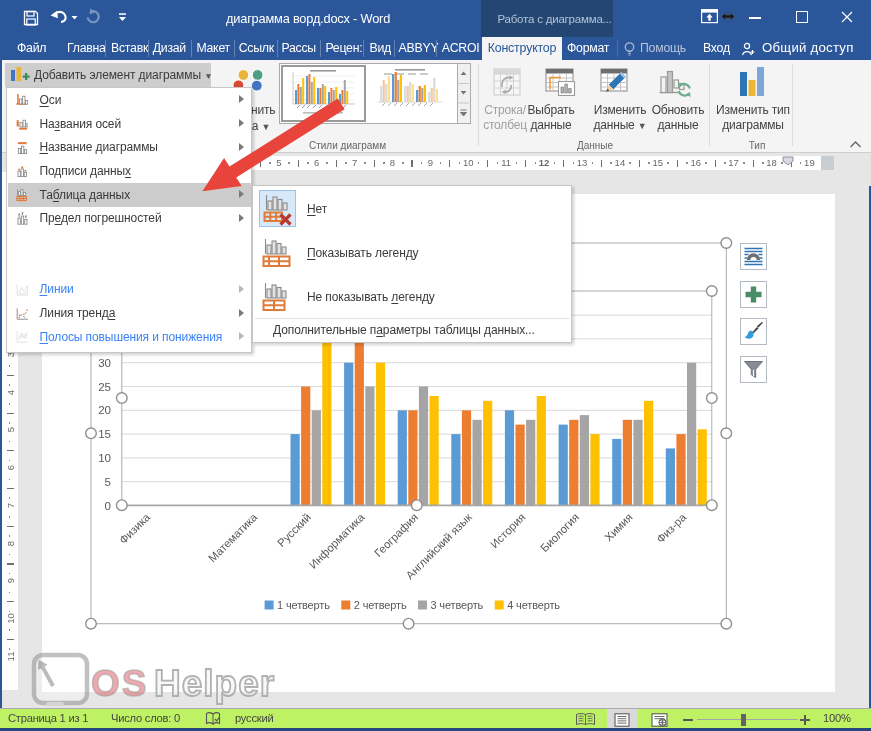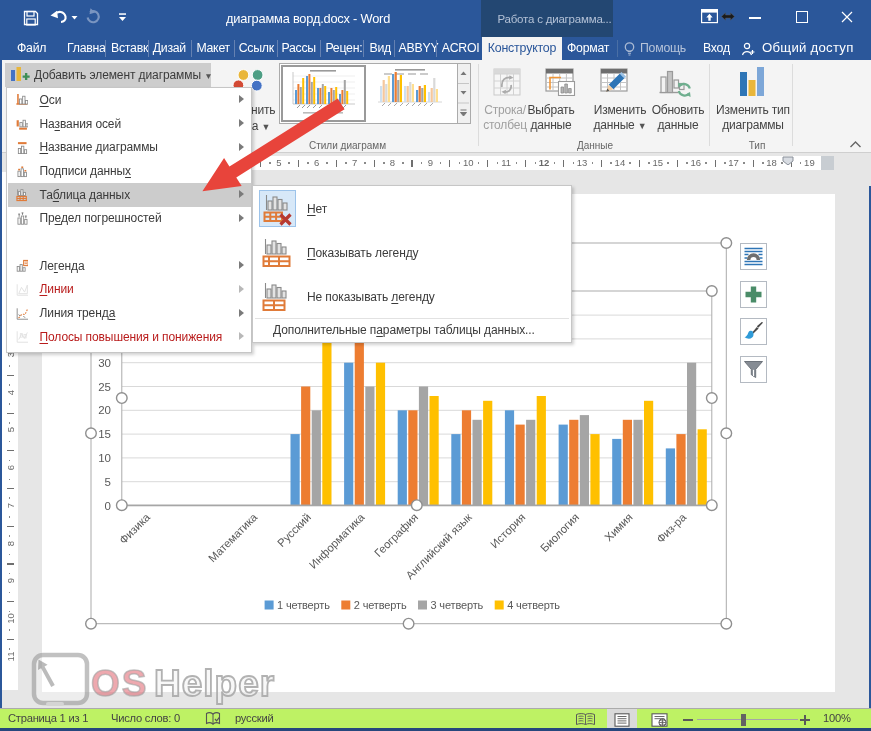--- a/index.html
+++ b/index.html
@@ -42,21 +42,21 @@
   #page{position:absolute;left:42px;top:194px;width:793px;height:498px;background:#ffffff;}
   .sidebtn{position:absolute;left:740px;width:27px;height:27px;background:#ffffff;
     border:1px solid #b4bac2;box-sizing:border-box;}
   
   #menu{position:absolute;left:6px;top:86.5px;width:246px;height:266.5px;background:#ffffff;
     border:1px solid #c6c6c6;box-sizing:border-box;
     box-shadow:2px 2px 3px rgba(0,0,0,0.18);}
   .mi{position:absolute;left:1px;width:243px;height:23.7px;}
   .mi .hl{position:absolute;left:0;top:0;width:100%;height:100%;background:#cccccc;}
   .mi .txt{position:absolute;left:31.5px;top:4.5px;font-size:12px;letter-spacing:-0.1px;color:#3b3b3b;white-space:nowrap;}
-  .mi.dis .txt{color:#b91c1c;}
+  .mi.dis .txt{color:#3b82f6;}
   .mi .arr{position:absolute;right:7px;top:7px;width:0;height:0;
     border-left:5px solid #7a7a7a;border-top:4.5px solid transparent;border-bottom:4.5px solid transparent;}
   .mi.dis .arr{border-left-color:#b8b8b8;}
   .mi .ic{position:absolute;left:7.5px;top:5px;}
   u{text-decoration:underline;text-underline-offset:2px;}
   
   #submenu{position:absolute;left:252px;top:185px;width:320px;height:158px;background:#ffffff;
     border:1px solid #c6c6c6;box-sizing:border-box;
     box-shadow:2px 2px 3px rgba(0,0,0,0.18);}
   .smi-txt{position:absolute;font-size:12px;letter-spacing:-0.1px;color:#3b3b3b;white-space:nowrap;}
@@ -604,31 +604,20 @@
           <rect x="11.1" y="9" width="3" height="6" fill="#ffffff" stroke="#8a8a8a" stroke-width="1.1"></rect>
           <g stroke="#6f6f6f" stroke-width="1.1">
             <path d="M4 2 v3.5 M2.8 2 h2.4"></path>
             <path d="M8.3 0.5 v2.5 M7.1 0.5 h2.4"></path>
             <path d="M12.6 4.5 v3 M11.4 4.5 h2.4"></path>
           </g>
         </svg>
       <div class="txt">Пр<u>е</u>дел погрешностей</div>
       <div class="arr"></div>
     </div>
-    <div class="mi" style="top:166.7px;">
-      <svg class="ic" width="12.5" height="13.5" viewBox="0 0 16 16">
-          <rect x="1.5" y="9" width="2.8" height="6" fill="#ffffff" stroke="#8a8a8a" stroke-width="1.1"></rect>
-          <rect x="5.2" y="6.5" width="2.8" height="8.5" fill="#ffffff" stroke="#8a8a8a" stroke-width="1.1"></rect>
-          <rect x="8.9" y="10.5" width="2.8" height="4.5" fill="#ffffff" stroke="#8a8a8a" stroke-width="1.1"></rect>
-          <rect x="9.8" y="1.2" width="5.6" height="6.6" fill="#ffffff" stroke="#e07b39" stroke-width="1.4"></rect>
-          <path d="M11 3.2 h3.2 M11 5.4 h3.2" stroke="#e07b39" stroke-width="1.1"></path>
-        </svg>
-      <div class="txt">Ле<u>г</u>енда</div>
-      <div class="arr"></div>
-    </div>
     <div class="mi dis" style="top:190.4px;">
       <svg class="ic" width="12.5" height="13.5" viewBox="0 0 16 16" opacity="0.5">
           <path d="M1.5 1 v14 h14" stroke="#c3c3c3" stroke-width="1.2" fill="none"></path>
           <path d="M3.5 13 l3.5-8 4 6 3.5-9 v11 z" fill="none" stroke="#c3c3c3" stroke-width="1.2"></path>
         </svg>
       <div class="txt"><u>Л</u>инии</div>
       <div class="arr"></div>
     </div>
     <div class="mi" style="top:214.1px;">
       <svg class="ic" width="12.5" height="13.5" viewBox="0 0 16 16">

